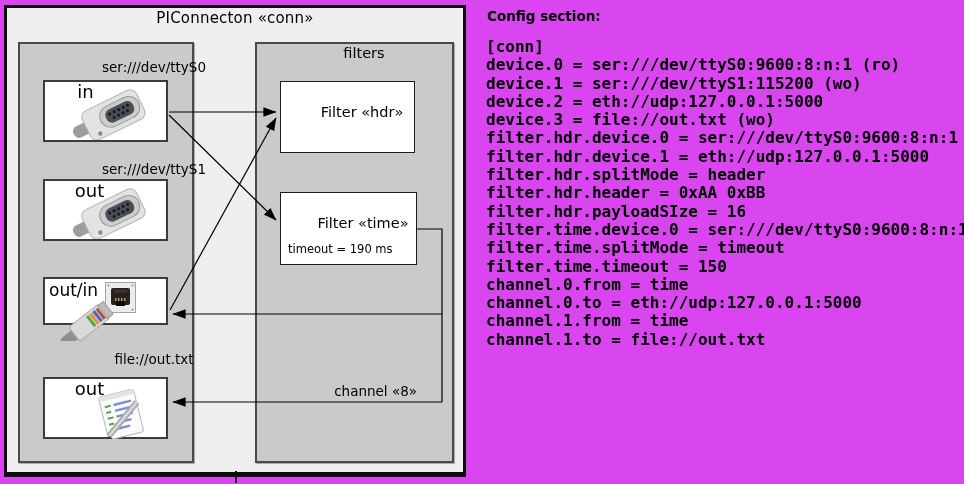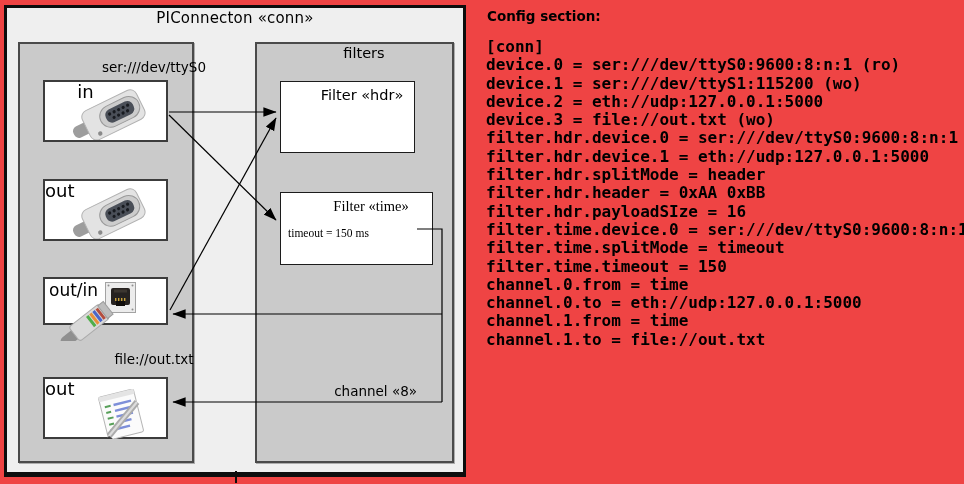--- a/index.html
+++ b/index.html
@@ -1,17 +1,17 @@
 <!DOCTYPE html>
 <html><head>
 <meta charset="utf-8">
 <style>
   html,body { margin:0; padding:0; background:#ffffff; }
   .stage {
-    position:relative; width:964px; height:484px; background:#ef4444;
+    position:relative; width:964px; height:484px; background:#d946ef;
     font-family:"DejaVu Sans", sans-serif; color:#000; overflow:hidden;
   }
   
   .outer-box {
     position:absolute; left:4px; top:5px; width:462px; height:472px;
     background:#efefef; border:3px solid #0d0d0d; border-bottom-width:5px;
     box-sizing:border-box;
   }
   .diagram-title {
     position:absolute; left:4px; top:9px; width:462px; text-align:center;
@@ -28,30 +28,30 @@
     position:absolute; left:14px; width:184px; text-align:center; font-size:13.5px;
     white-space:nowrap;
     margin-left:48px;
   }
   .device-box {
     position:absolute; left:43px; width:125px; background:#ffffff;
     border:2px solid #3c3c3c; box-sizing:border-box;
   }
   .dev-dir { position:absolute; top:0px; font-size:18px; line-height:20px; }
   .dev-dir.center-1 { left:0; right:40px; text-align:center; }
-  .dev-dir.center-2 { left:0; right:32px; }
+  .dev-dir.center-2 { left:0; right:32px; text-align:center; }
   .dev-dir.left { left:4px; top:1px; font-size:17px; }
   .dev-icon { position:absolute; }
   .filter-box {
     position:absolute; left:280px; background:#ffffff;
     border:1.5px solid #1c1c1c; box-sizing:border-box;
   }
   .filter-box.hdr  { top:81px;  width:135px; height:72px; }
-  .filter-box.time { top:192px; width:153px; height:73px;font-family:Liberation Serif, serif; }
-  .filter-title { text-align:center; font-size:14.5px; margin-top:5px;padding-left:29px; }
+  .filter-box.time { top:192px; width:137px; height:73px; }
+  .filter-title { text-align:center; font-size:14.5px; margin-top:22px;padding-left:29px; }
   .filter-props { font-size:11.5px; line-height:14px; margin:11px 0 0 7px; }
   .channel-label {
     position:absolute; width:150px; left:267px; text-align:right;
     font-size:13.5px; white-space:nowrap;
   }
   .channel-label.c0 { top:296px; }
   .channel-label.c1 { top:383px; }
   .arrows { position:absolute; left:0; top:0; pointer-events:none; }
   .bottom-tick { position:absolute; left:235px; top:471px; width:2px; height:12px; background:#0d0d0d; }
   
@@ -93,20 +93,21 @@
         <circle cx="63" cy="24.5" r="1.6" fill="#181b20"></circle>
         <circle cx="45.5" cy="29.5" r="1.6" fill="#181b20"></circle>
           <circle cx="50.5" cy="29.5" r="1.6" fill="#181b20"></circle>
         <circle cx="55.5" cy="29.5" r="1.6" fill="#181b20"></circle>
           <circle cx="60.5" cy="29.5" r="1.6" fill="#181b20"></circle>
         <circle cx="26" cy="38" r="2.2" fill="#8a8a8a"></circle>
       </g>
     </svg>
   </div>
 
+  <div class="device-label" style="top:161px">ser:///dev/ttyS1</div>
   <div class="device-box" style="top:179px;height:62px">
     <span class="dev-dir center-2">out</span>
     <svg class="dev-icon" style="left:22px;top:6px" width="92" height="52" viewBox="0 0 92 52">
       <g transform="rotate(-26 46 26)">
         <rect x="2" y="21" width="22" height="12" rx="5" fill="#9d9d9d"></rect>
         <rect x="16" y="11" width="60" height="32" rx="7" fill="#e3e3e3" stroke="#b2b2b2"></rect>
         <rect x="32" y="16" width="42" height="22" rx="11" fill="#cccccc" stroke="#9a9a9a"></rect>
         <rect x="38" y="20" width="30" height="14" rx="6" fill="#4a4f58"></rect>
         <circle cx="43" cy="24.5" r="1.6" fill="#181b20"></circle>
           <circle cx="48" cy="24.5" r="1.6" fill="#181b20"></circle>
@@ -167,21 +168,21 @@
       <path d="M14,52 L18,47 L22,50 z" fill="#3a3a3a"></path>
     </svg>
   </div>
 
   <div class="filter-box hdr">
     <div class="filter-title">Filter «hdr»</div>
   </div>
   <div class="filter-box time">
     <div class="filter-title">Filter «time»</div>
     <div class="filter-props">
-      <div>timeout = 150 ms</div>
+      <div>timeout = 190 ms</div>
     </div>
   </div>
 
   <div class="channel-label c1">channel «8»</div>
 
   <svg class="arrows" width="964" height="484" viewBox="0 0 964 484">
     <defs>
       <marker id="arr" markerWidth="12" markerHeight="9" refX="10.5" refY="4" orient="auto">
         <path d="M0,0 L11,4 L0,8 z" fill="#000"></path>
       </marker>

